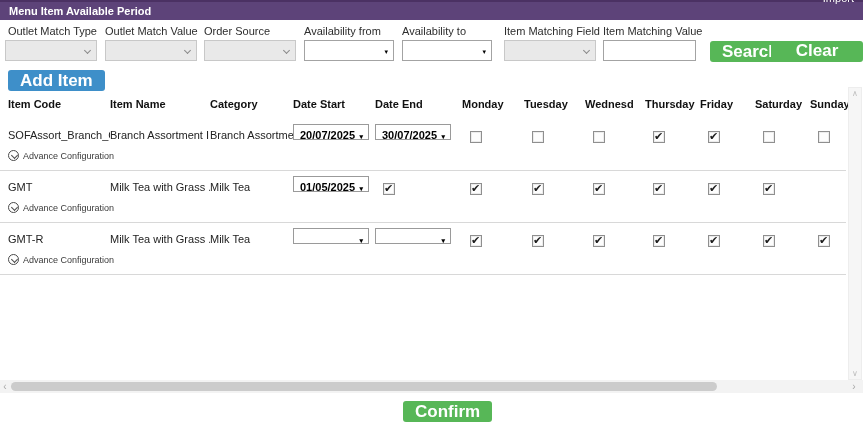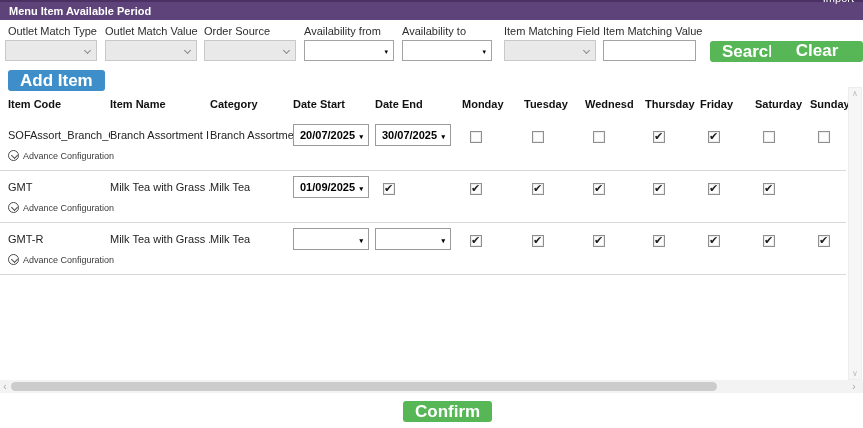--- a/index.html
+++ b/index.html
@@ -35,21 +35,21 @@
 
   
   .grid { display:grid; padding-left:8px;
     grid-template-columns:102px 100px 83px 82px 87px 62px 61px 60px 55px 55px 55px 38px 15px; }
   .thead { position:absolute; top:98px; left:0; right:16px; }
   .hcell { font-weight:bold; font-size:11px; color:#111; white-space:nowrap; overflow:hidden; }
   .rows { position:absolute; top:119px; left:0; right:17px; }
   .trow { height:52px; border-bottom:1px solid #d8d8d8; position:relative; padding-top:5px; }
   .tcell { font-size:11px; color:#222; line-height:22px; white-space:nowrap;
     overflow:hidden; padding-right:5px; }
-  .datebox { width:76px; height:22px; border:1px solid #9a9a9a; background:#fff;
+  .datebox { width:76px; height:16px; border:1px solid #9a9a9a; background:#fff;
     position:relative; font-size:11px; font-weight:bold; line-height:20px;
     padding-left:6px; cursor:pointer; }
   .datebox .arrow-dn { top:8px; }
   .cbcell { padding-left:8px; padding-top:5px; }
   .cb { width:12px; height:12px; border:1px solid #8f8f8f; background:#fdfdfd;
     display:inline-block; position:relative; cursor:pointer;
     box-shadow:inset 0 0 0 1px #ececec; }
   .cb.checked::after { content:"✔"; position:absolute; left:0; top:-2px;
     font-size:11px; line-height:12px; color:#1c1c1c; }
   .advance { position:absolute; left:8px; top:31px; display:flex; align-items:center;
@@ -178,21 +178,21 @@
         <span>Advance Configuration</span>
       </div>
     </div>
 
     <div class="trow">
       <div class="grid">
         <div class="tcell">GMT</div>
         <div class="tcell">Milk Tea with Grass .</div>
         <div class="tcell">Milk Tea</div>
         <div>
-            <div class="datebox"><span>01/09/2025</span><span class="arrow-dn">▾</span></div>
+            <div class="datebox"><span>01/05/2025</span><span class="arrow-dn">▾</span></div>
           </div>
         <div class="cbcell"><span class="cb checked"></span></div>
         <div class="cbcell"><span class="cb checked"></span></div>
         <div class="cbcell"><span class="cb checked"></span></div>
         <div class="cbcell"><span class="cb checked"></span></div>
         <div class="cbcell"><span class="cb checked"></span></div>
         <div class="cbcell"><span class="cb checked"></span></div>
         <div class="cbcell"><span class="cb checked"></span></div>
         <div></div>
       </div>

